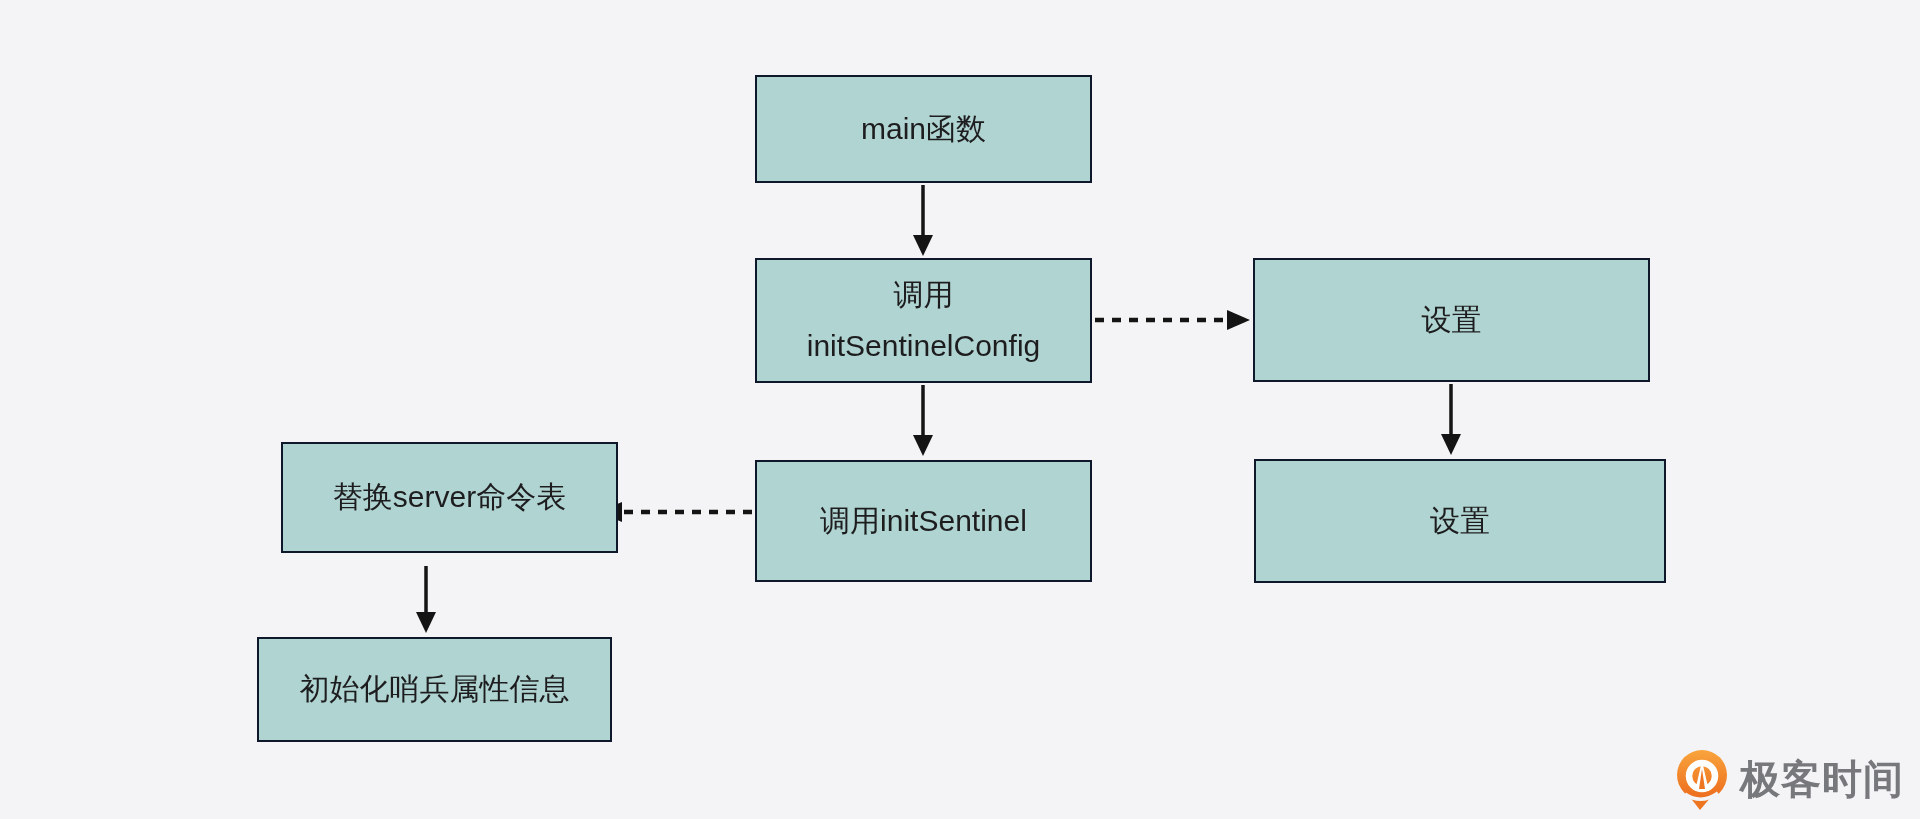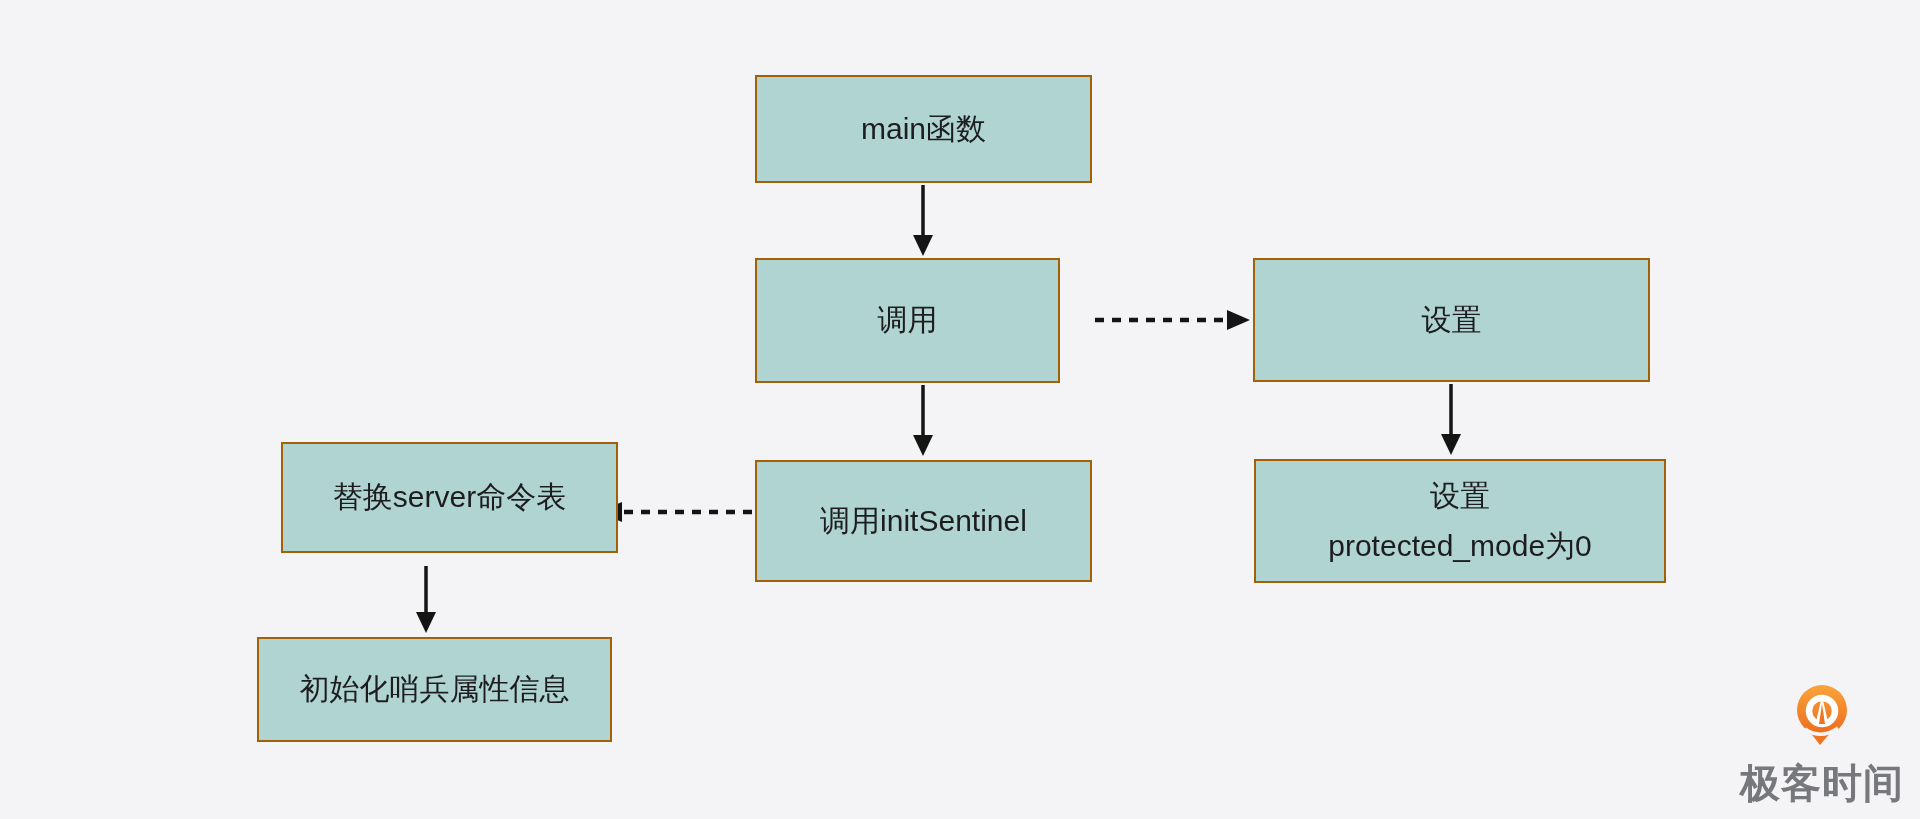--- a/index.html
+++ b/index.html
@@ -20,51 +20,50 @@
   .arrow-layer {
     position: absolute;
     left: 0; top: 0;
     width: 1920px;
     height: 819px;
     pointer-events: none;
   }
   .node {
     position: absolute;
     background: #b0d4d1;
-    border: 2px solid #a16207;
+    border: 2px solid #0f172a;
     box-sizing: border-box;
     display: flex;
     flex-direction: column;
     align-items: center;
     justify-content: center;
     gap: 16px;
     color: #1d1d1f;
     font-size: 30px;
     line-height: 1.15;
     text-align: center;
   }
   .node span { display: block; white-space: nowrap; }
 
   
   #node-main                 { left: 755px;  top: 75px;  width: 337px; height: 108px; }
-  #node-init-sentinel-config { left: 755px;  top: 258px; width: 305px; height: 125px; }
+  #node-init-sentinel-config { left: 755px;  top: 258px; width: 337px; height: 125px; }
   #node-set-server-port      { left: 1253px; top: 258px; width: 397px; height: 124px; }
   #node-set-protected-mode   { left: 1254px; top: 459px; width: 412px; height: 124px; }
   #node-init-sentinel        { left: 755px;  top: 460px; width: 337px; height: 122px; }
   #node-replace-cmd-table    { left: 257px;  top: 442px; width: 337px; height: 111px; margin-left: 24px; }
   #node-init-sentinel-props  { left: 257px;  top: 637px; width: 355px; height: 105px; }
 
   .brand {
     position: absolute;
     right: 16px;
     bottom: 8px;
     display: flex;
     align-items: center;
     gap: 10px;
-    flex-direction: column;
   }
   .brand-text {
     font-size: 40px;
     font-weight: 600;
     color: #77787c;
     letter-spacing: 1px;
   }
 </style>
 </head>
 <body>
@@ -103,29 +102,29 @@
       <polygon points="622,502 622,522 598,512" fill="#141414"></polygon>
     </g>
   </svg>
 
   <div class="node" id="node-main">
     <span>main函数</span>
   </div>
 
   <div class="node" id="node-init-sentinel-config">
     <span>调用</span>
+    <span>initSentinelConfig</span>
   </div>
 
   <div class="node" id="node-set-server-port">
     <span>设置</span>
   </div>
 
   <div class="node" id="node-set-protected-mode">
     <span>设置</span>
-    <span>protected_mode为0</span>
   </div>
 
   <div class="node" id="node-init-sentinel">
     <span>调用initSentinel</span>
   </div>
 
   <div class="node" id="node-replace-cmd-table">
     <span>替换server命令表</span>
   </div>
 

